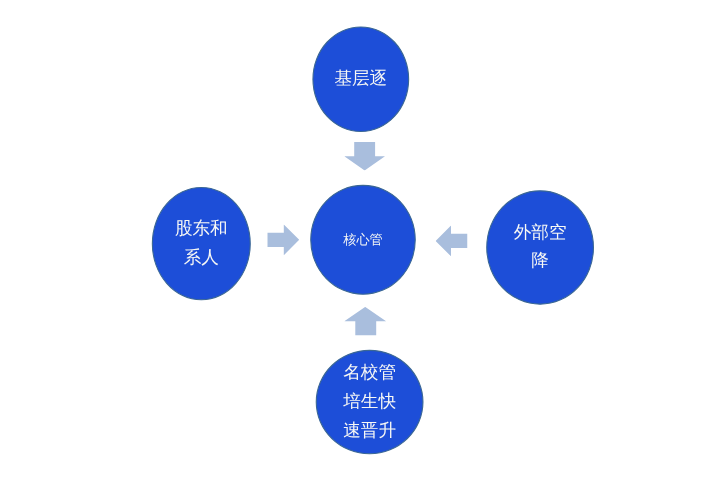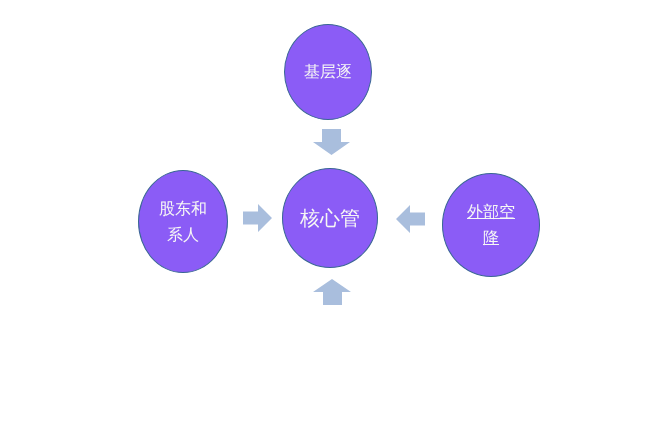--- a/index.html
+++ b/index.html
@@ -7,38 +7,38 @@
     position: relative;
     width: 659px;
     height: 439px;
     background: #ffffff;
     font-family: "Liberation Serif", "DejaVu Serif", serif;
     overflow: hidden;
   }
   .node {
     position: absolute;
     border-radius: 50%;
-    background: #8b5cf6;
+    background: #1d4ed8;
     border: 1px solid #3a6794;
     box-sizing: border-box;
     display: flex;
     flex-direction: column;
     align-items: center;
     justify-content: center;
     text-align: center;
     color: #f7f8f5;
   }
   .node .line { display: block; white-space: nowrap; }
   .outer  { font-size: 16px; line-height: 26px; }
-  .center { font-size: 20px; line-height: 31px; }
+  .center { font-size: 12px; line-height: 31px; }
 
   .node-top    { left: 284px; top: 24px;  width: 88px; height: 96px;  }
   .node-left   { left: 138px; top: 170px; width: 90px; height: 103px; }
   .node-center { left: 282px; top: 168px; width: 96px; height: 100px; }
-  .node-right  { left: 442px; top: 173px; width: 98px; height: 104px; text-decoration: underline; }
+  .node-right  { left: 442px; top: 173px; width: 98px; height: 104px; }
   .node-bottom { left: 287px; top: 318px; width: 98px; height: 95px;  }
 
   .arrow { position: absolute; display: block; }
   .arrow polygon { fill: #a9bedd; }
   .arrow-down  { left: 313px; top: 129px; }
   .arrow-up    { left: 313px; top: 279px; }
   .arrow-right { left: 243px; top: 204px; }
   .arrow-left  { left: 396px; top: 205px; }
 </style>
 </head>
@@ -57,20 +57,25 @@
 
   <div class="node center node-center">
     <span class="line">核心管</span>
   </div>
 
   <div class="node outer node-right">
     <span class="line">外部空</span>
     <span class="line">降</span>
   </div>
 
+  <div class="node outer node-bottom">
+    <span class="line">名校管</span>
+    <span class="line">培生快</span>
+    <span class="line">速晋升</span>
+  </div>
 
   <svg class="arrow arrow-down" width="37" height="26" viewBox="0 0 37 26">
     <polygon points="9,0 28,0 28,13 37,13 18.5,26 0,13 9,13"></polygon>
   </svg>
 
   <svg class="arrow arrow-up" width="38" height="26" viewBox="0 0 38 26">
     <polygon points="19,0 38,13 29,13 29,26 10,26 10,13 0,13"></polygon>
   </svg>
 
   <svg class="arrow arrow-right" width="29" height="28" viewBox="0 0 29 28">

